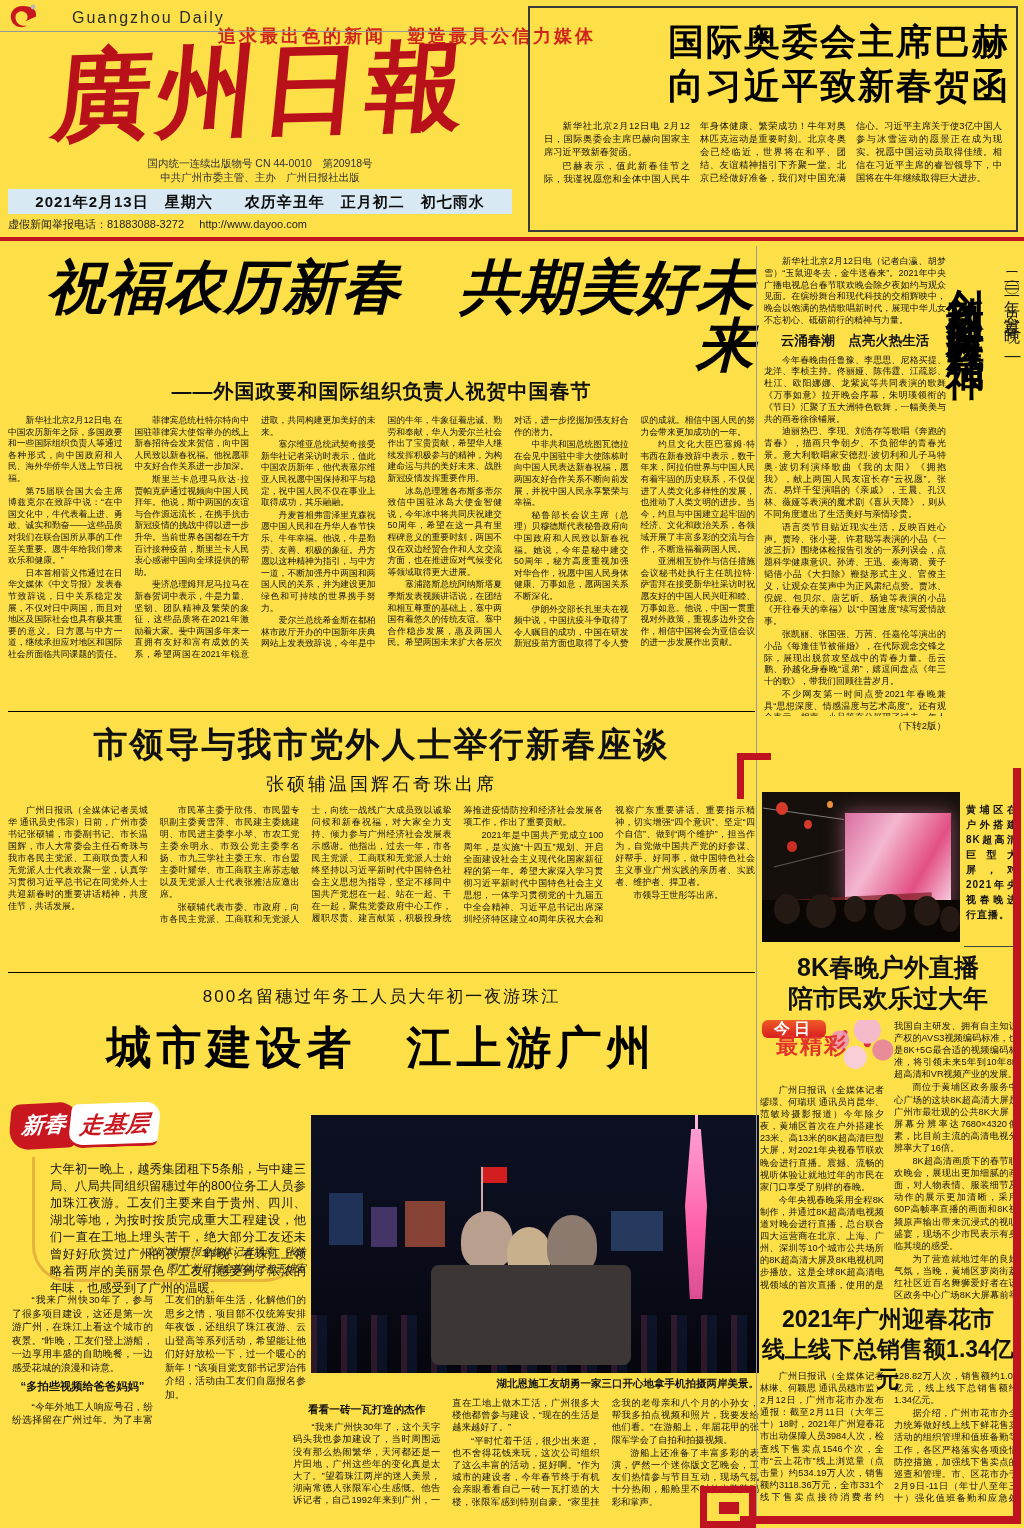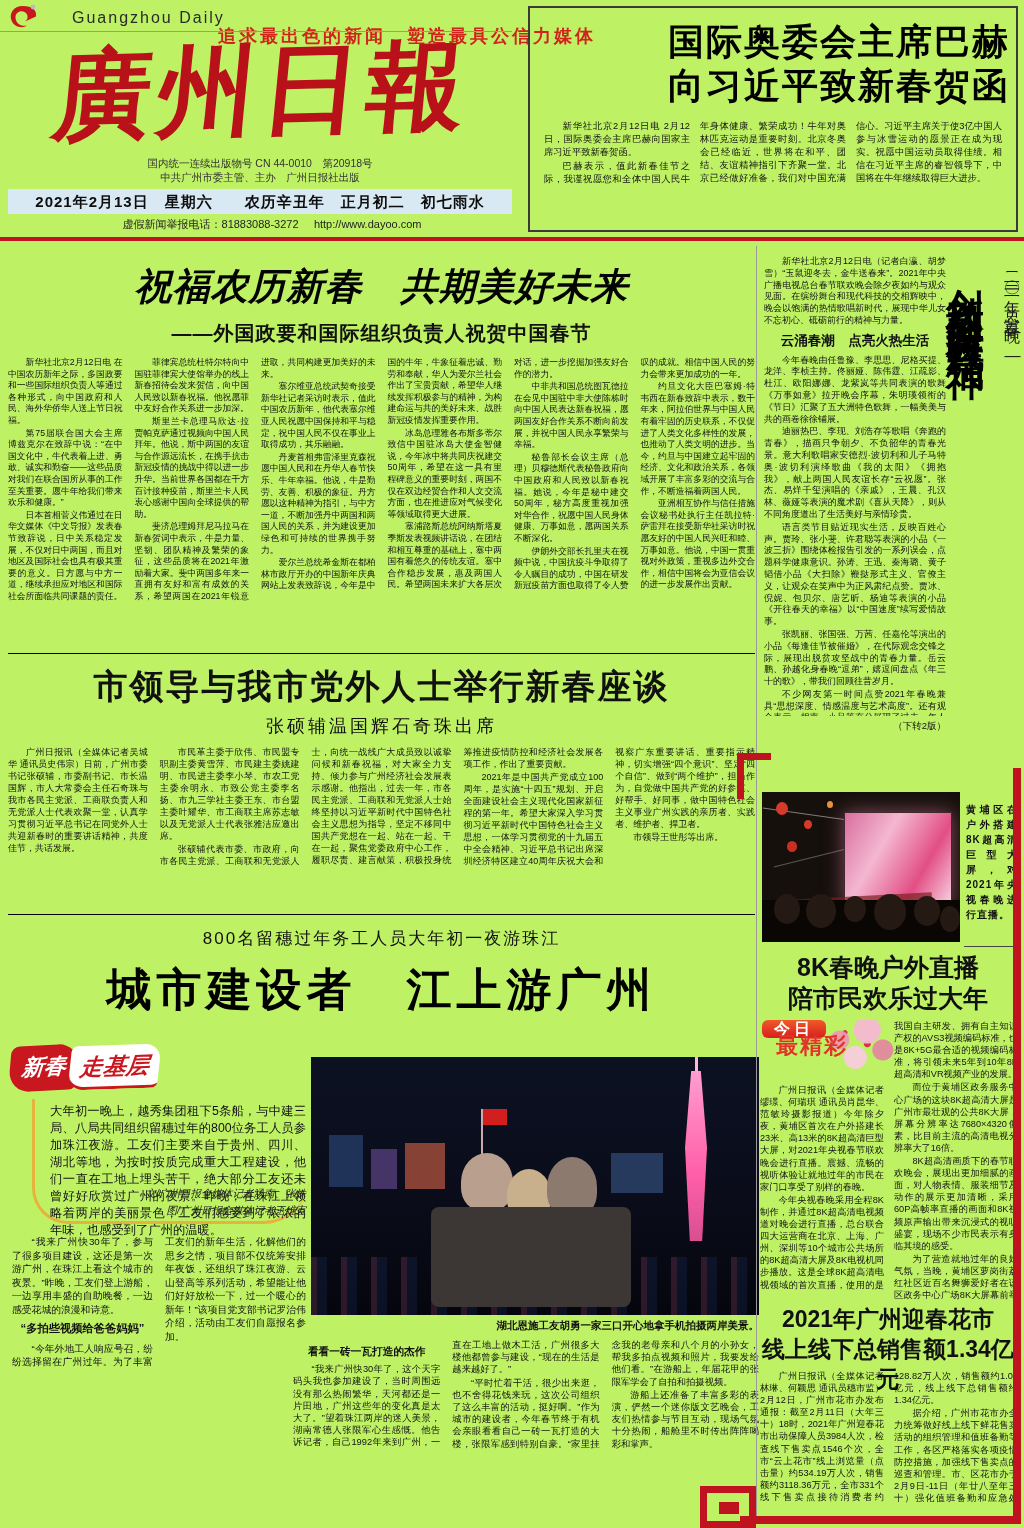--- a/index.html
+++ b/index.html
@@ -1,44 +1,44 @@
 <!DOCTYPE html>
 <html><head>
 <meta charset="utf-8">
 <style>
   html,body{margin:0;padding:0;background:#e8e8e6;}
-  #page{position:relative;width:1024px;height:1528px;background:#bef264;overflow:hidden;
+  #page{position:relative;width:1024px;height:1528px;background:#fde047;overflow:hidden;
         font-family:"Liberation Sans",sans-serif;color:#111;margin:0 auto;}
   p{margin:0;}
   .jt{text-align:justify;}
   .ind p{text-indent:2em;margin:0 0 1px 0;}
 
   
   .hdr-logo{position:absolute;left:6px;top:3px;width:34px;height:30px;}
   .hdr-en{position:absolute;left:72px;top:9px;font-size:16px;letter-spacing:2px;color:#2a2a2a;}
   .hdr-slogan{position:absolute;left:218px;top:24px;font-size:18px;font-weight:bold;color:#d0251d;letter-spacing:3px;}
   .hdr-rule{position:absolute;left:0;top:31px;width:512px;height:1px;background:#999;}
   .masthead{position:absolute;left:18px;top:26px;width:488px;height:132px;text-align:center;
             font-family:"DejaVu Serif",serif;font-weight:bold;color:#b8111a;font-size:98px;
             line-height:128px;letter-spacing:6px;transform:skewX(-7deg) rotate(-1.5deg);}
   .pubinfo{position:absolute;left:60px;top:156px;width:400px;text-align:center;font-size:10.5px;
            color:#333;line-height:14px;}
   .dateband{position:absolute;left:8px;top:189px;width:504px;height:25px;background:#d9e9f4;
             text-align:center;font-size:15px;font-weight:bold;color:#0d0d0d;line-height:25px;letter-spacing:1px;}
-  .hotline{position:absolute;left:20px;top:217px;width:504px;text-align:center;font-size:11px;color:#222;}
+  .hotline{position:absolute;left:8px;top:217px;width:504px;text-align:left;font-size:11px;color:#222;}
   .redrule{position:absolute;left:0;top:237px;width:1024px;height:4px;background:#c01420;}
 
   
   .bach{position:absolute;left:528px;top:6px;width:490px;height:226px;border:2px solid #3a3a3a;box-sizing:border-box;}
   .bach h1{margin:12px 6px 0;text-align:right;font-size:36px;line-height:44px;letter-spacing:2px;color:#000;}
   .bach .bd{margin:12px 14px 0;height:118px;column-count:3;column-gap:10px;font-size:9.3px;line-height:13px;overflow:hidden;}
 
   
   .mainL{position:absolute;left:8px;top:246px;width:747px;}
-  .mh1{text-align:center;font-size:37px;font-weight:900;font-style:italic;letter-spacing:1px;
+  .mh1{text-align:right;font-size:58px;font-weight:900;font-style:italic;letter-spacing:1px;
        color:#030303;margin:12px 0 4px;line-height:58px;}
   .mh2{text-align:center;font-size:20px;font-weight:bold;margin:4px 0 10px;letter-spacing:1px;}
   .mbody{height:288px;column-count:6;column-gap:12px;font-size:8.8px;line-height:11.6px;overflow:hidden;}
   .hdiv{border-top:1px solid #000;margin:8px 0 2px;}
   .zh1{text-align:center;font-size:34px;font-weight:900;margin:10px 0 2px;letter-spacing:2px;}
   .zh2{text-align:center;font-size:18px;margin:4px 5px 8px;letter-spacing:3px;}
   .zbody{height:160px;column-count:5;column-gap:12px;font-size:9px;line-height:12px;overflow:hidden;}
 
   
   .builders{position:relative;height:575px;margin-top:2px;}

